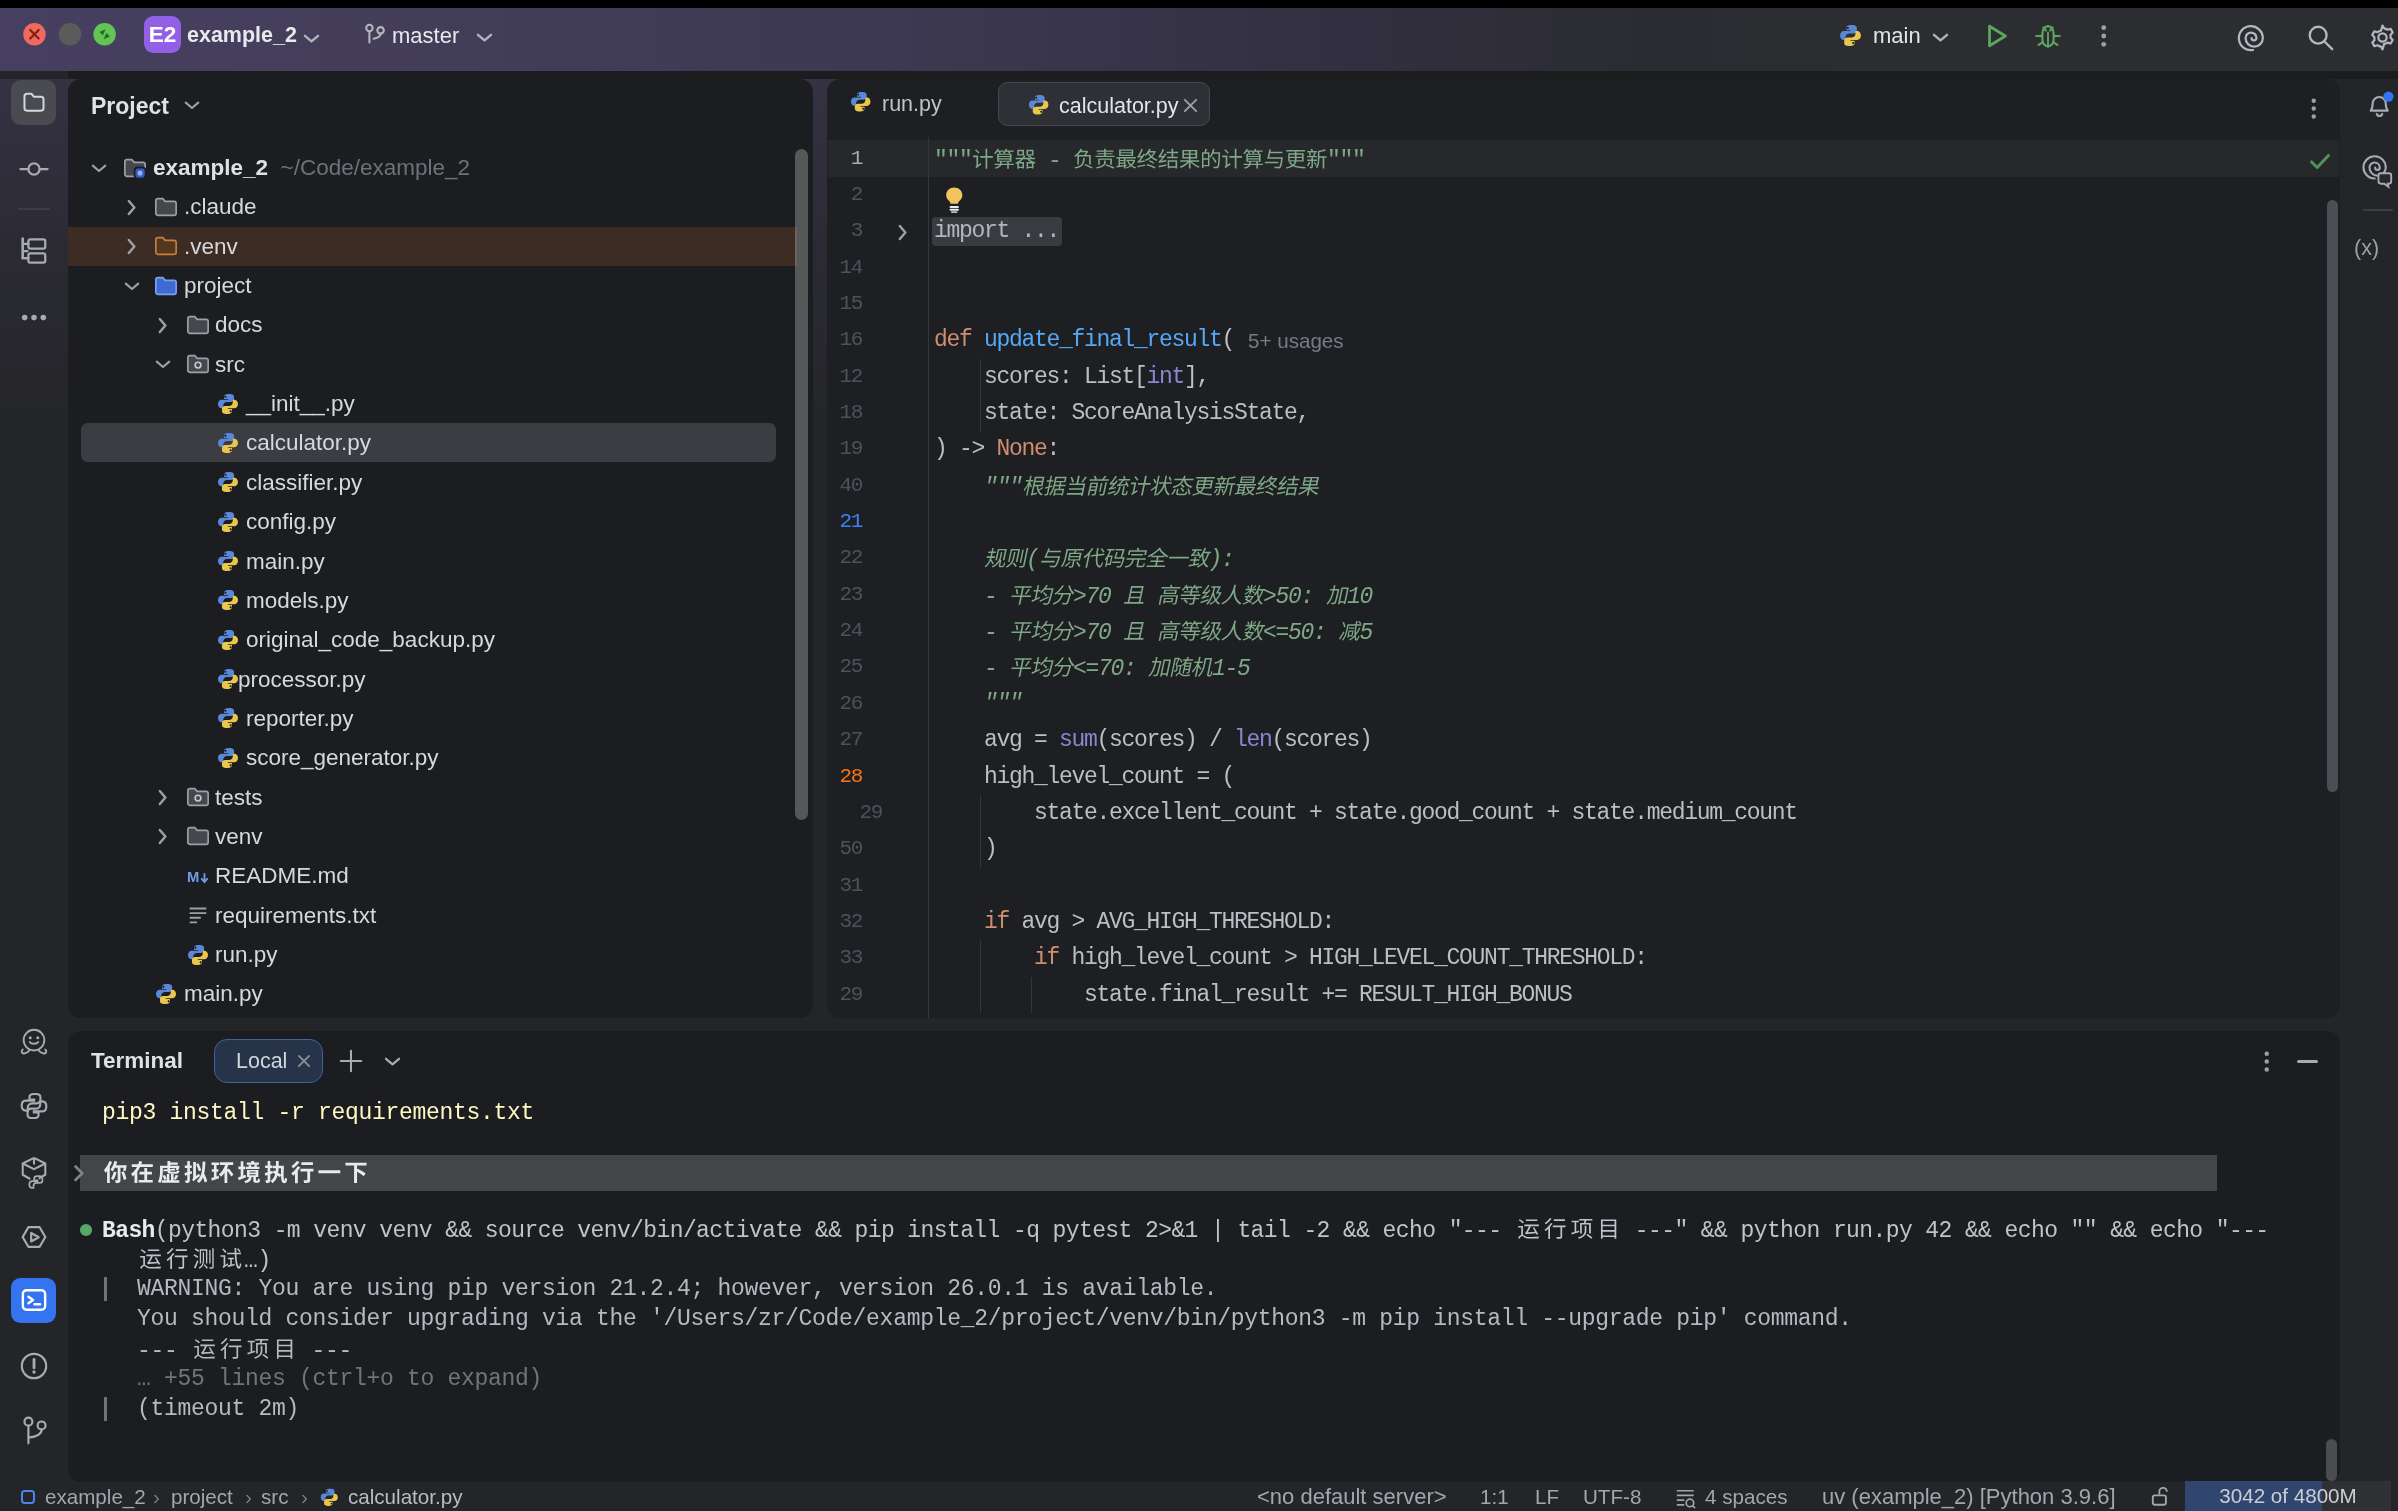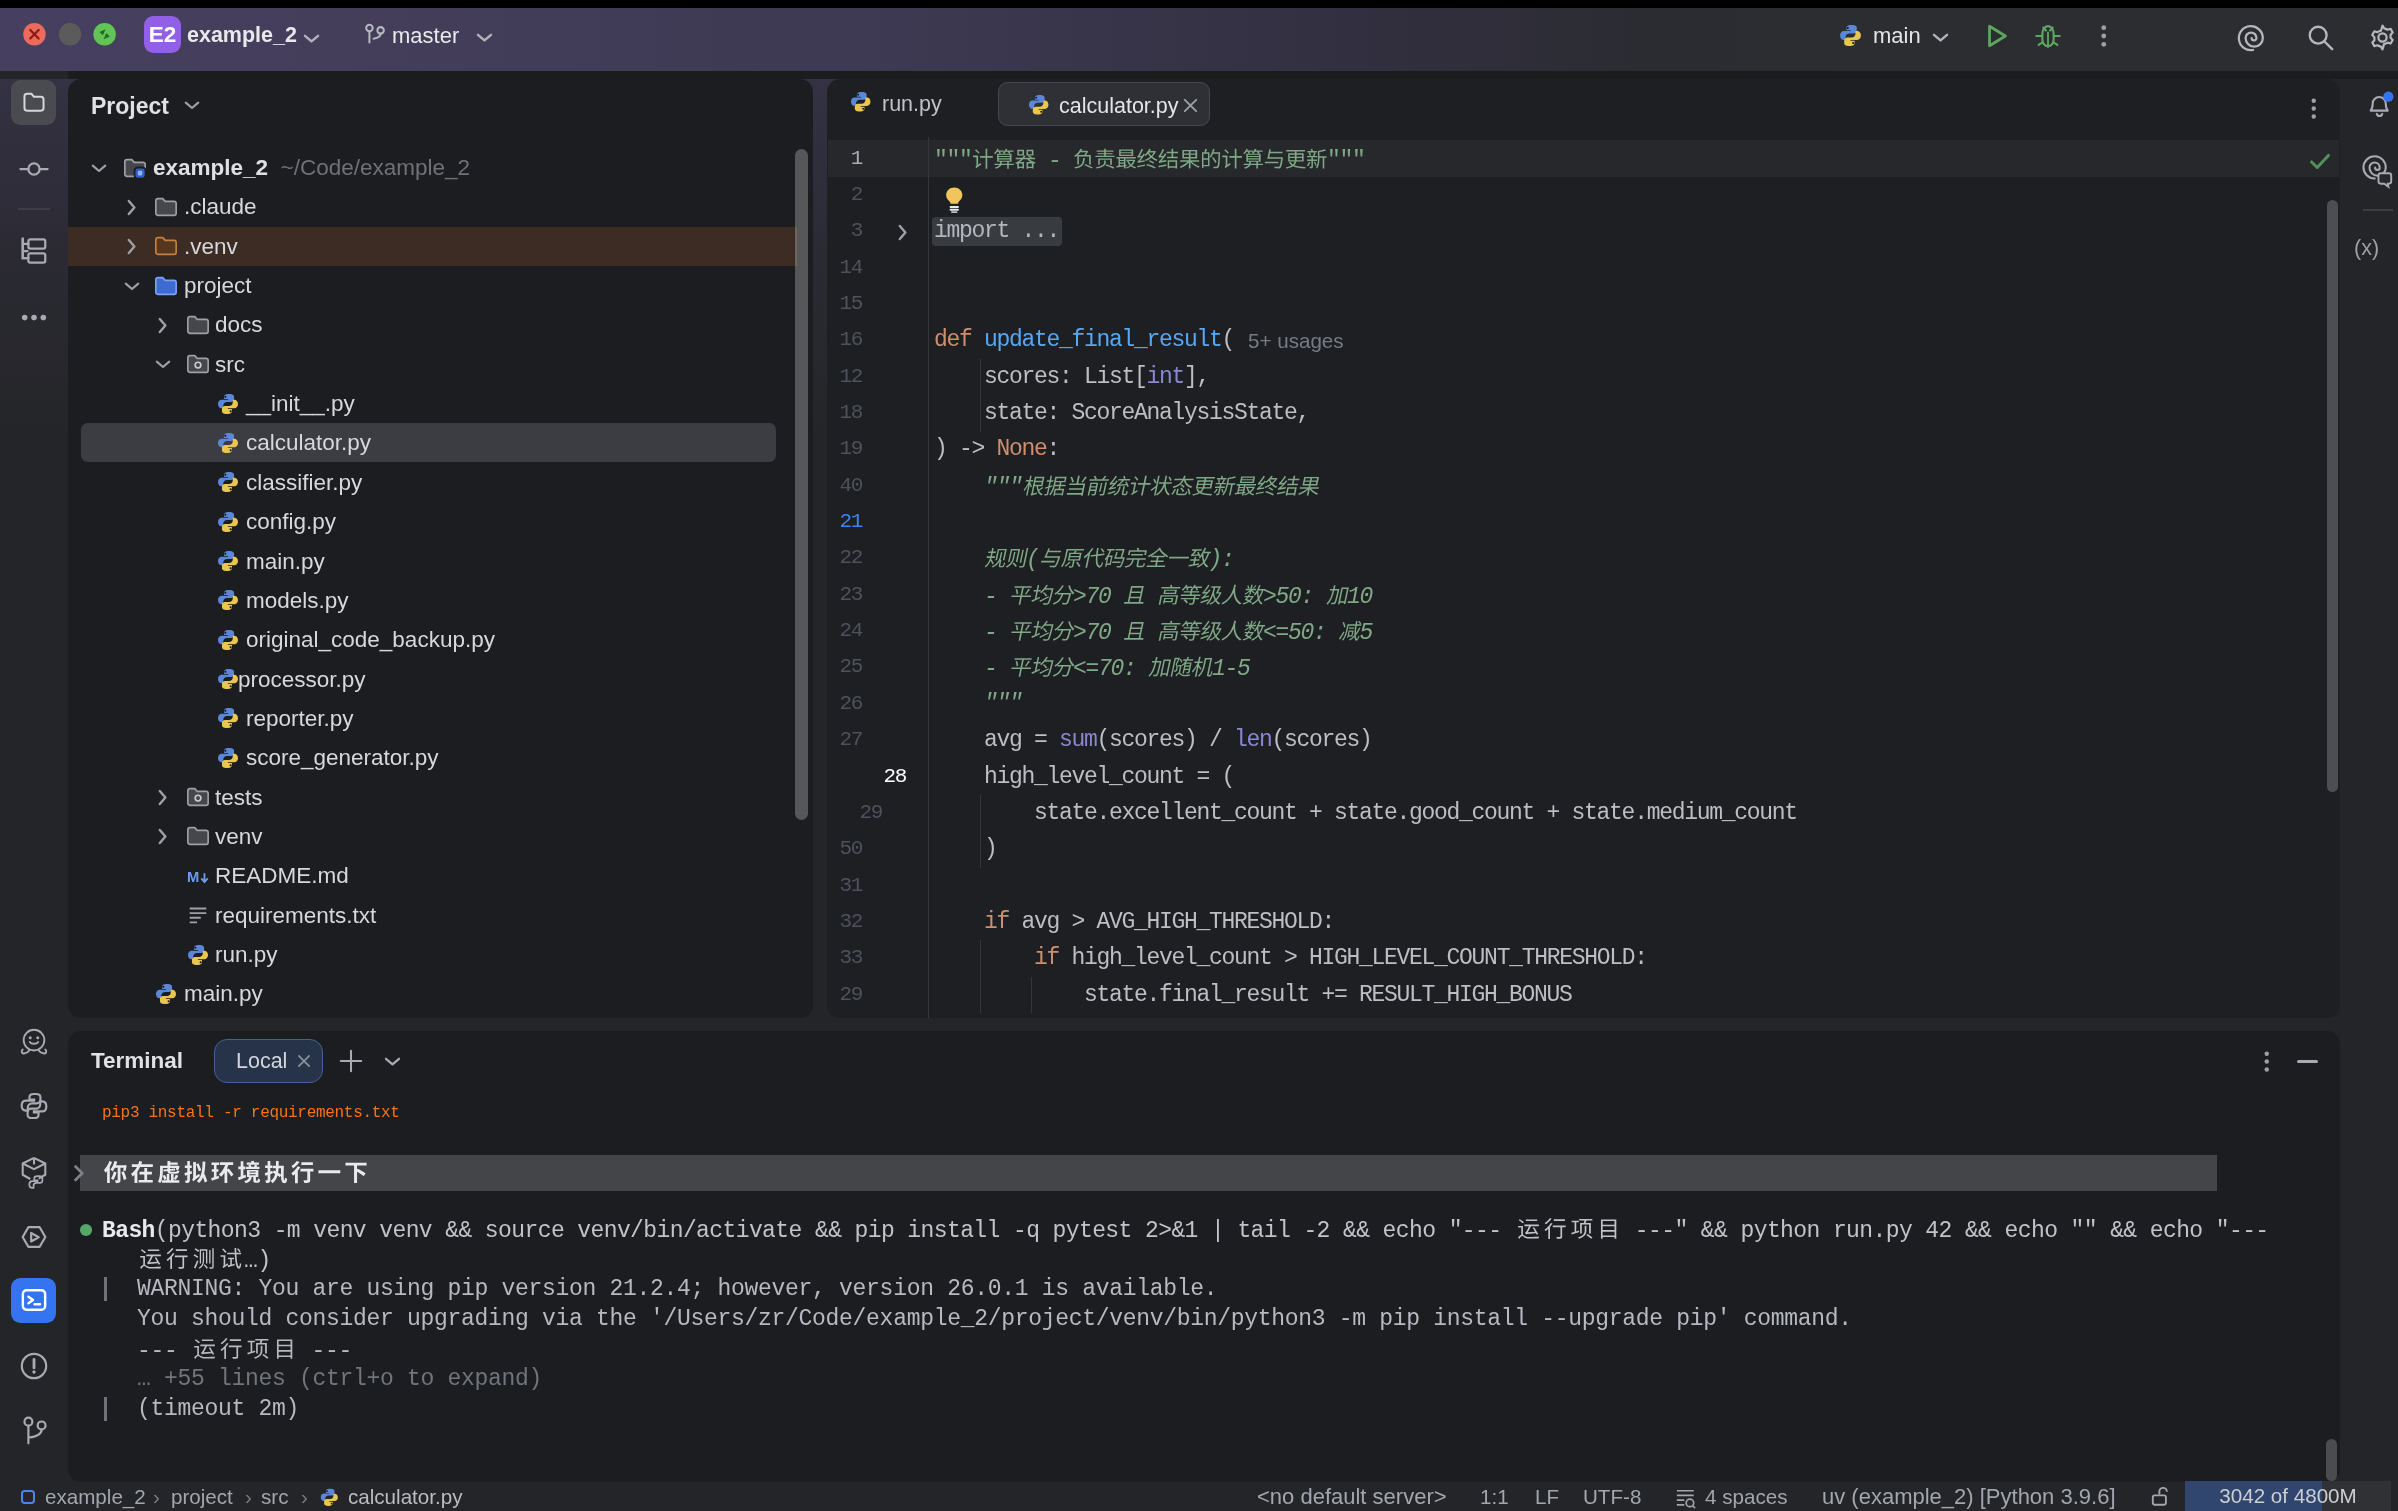--- a/index.html
+++ b/index.html
@@ -340,21 +340,21 @@
 <div class="lnum" style="left:750px;top:395px;color:#4D525A">18</div>
 <div class="lnum" style="left:750px;top:431px;color:#4D525A">19</div>
 <div class="lnum" style="left:750px;top:468px;color:#4D525A">40</div>
 <div class="lnum" style="left:750px;top:504px;color:#3b82f6">21</div>
 <div class="lnum" style="left:750px;top:540px;color:#4D525A">22</div>
 <div class="lnum" style="left:750px;top:577px;color:#4D525A">23</div>
 <div class="lnum" style="left:750px;top:613px;color:#4D525A">24</div>
 <div class="lnum" style="left:750px;top:649px;color:#4D525A">25</div>
 <div class="lnum" style="left:750px;top:686px;color:#4D525A">26</div>
 <div class="lnum" style="left:750px;top:722px;color:#4D525A">27</div>
-<div class="lnum" style="left:794px;top:759px;color:#ffffff">28</div>
+<div class="lnum" style="left:750px;top:759px;color:#f97316">28</div>
 <div class="lnum" style="left:770px;top:795px;color:#4D525A">29</div>
 <div class="lnum" style="left:750px;top:831px;color:#4D525A">50</div>
 <div class="lnum" style="left:750px;top:868px;color:#4D525A">31</div>
 <div class="lnum" style="left:750px;top:904px;color:#4D525A">32</div>
 <div class="lnum" style="left:750px;top:940px;color:#4D525A">33</div>
 <div class="lnum" style="left:750px;top:977px;color:#4D525A">29</div>
 <svg style="left:897px;top:224px" width="11.2" height="17" viewBox="0 0 12 18">
     <path d="M3 2l6 7-6 7" stroke="#9DA1A7" stroke-width="2.6" fill="none" stroke-linecap="round" stroke-linejoin="round"></path>
   </svg>
 <svg style="left:943px;top:186px" width="22.5" height="27" viewBox="0 0 24 29">
@@ -432,21 +432,21 @@
   </svg>
 <svg style="left:384px;top:1056px" width="17" height="11.2" viewBox="0 0 18 12">
     <path d="M2 3l7 6 7-6" stroke="#A8ABB1" stroke-width="2.4" fill="none" stroke-linecap="round" stroke-linejoin="round"></path>
   </svg>
 <svg style="left:2263px;top:1050px" width="7.5" height="37" viewBox="0 0 8 40">
     <circle cx="4" cy="4" r="2.4" fill="#9DA1A7"></circle>
     <circle cx="4" cy="12.5" r="2.4" fill="#9DA1A7"></circle>
     <circle cx="4" cy="21.0" r="2.4" fill="#9DA1A7"></circle>
   </svg>
 <div class="abs" style="left:2297px;top:1060px;width:20.6px;height:2.8px;background:#A8ABB1;border-radius:1.9px"></div>
-<div class="tl" style="left:102px;top:1098px;color:#f97316;font-size:16px;letter-spacing:-0.3px">pip3 install -r requirements.txt</div>
+<div class="tl" style="left:102px;top:1098px;color:#fef9c3;font-size:23px;letter-spacing:-0.3px">pip3 install -r requirements.txt</div>
 <div class="abs" style="left:80px;top:1155px;width:2137px;height:36px;background:#434548"></div>
 <svg style="left:71px;top:1162px" width="15" height="22.5" viewBox="0 0 16 24">
     <path d="M4 4l8 8-8 8" stroke="#7E8288" stroke-width="3" fill="none" stroke-linejoin="round"></path>
   </svg>
 <div class="tl" style="left:102px;top:1158px;color:#E8EAEC"><svg style="position:relative;display:inline-block;vertical-align:-6px" width="268" height="29" viewBox="0 0 286 31">
       <path d="M12.3 14.5C11.8 17.3 10.7 20.1 9.3 21.9C10.0 22.3 11.3 23.1 11.8 23.6C13.3 21.5 14.6 18.3 15.3 15.1ZM20.4 15.1C21.6 17.7 22.7 21.2 23.0 23.5L25.9 22.5C25.5 20.2 24.4 16.8 23.1 14.2ZM13.0 3.3C12.2 6.8 10.7 10.3 8.7 12.4C9.4 12.9 10.7 13.9 11.2 14.4C12.0 13.3 12.8 12.0 13.6 10.5H16.5V23.4C16.5 23.8 16.4 23.9 16.1 23.9C15.7 23.9 14.6 23.9 13.6 23.8C14.0 24.7 14.5 26.0 14.6 26.9C16.2 26.9 17.5 26.8 18.3 26.3C19.3 25.8 19.5 24.9 19.5 23.5V10.5H22.9C22.7 11.6 22.6 12.7 22.5 13.5L25.0 13.9C25.4 12.4 25.8 10.1 26.1 8.0L24.0 7.6L23.5 7.7H14.8C15.3 6.5 15.7 5.2 16.0 4.0ZM7.7 3.3C6.4 6.9 4.2 10.5 1.9 12.8C2.4 13.5 3.2 15.2 3.5 15.9C4.1 15.3 4.7 14.6 5.2 13.9V26.8H8.1V9.4C9.0 7.7 9.8 5.9 10.5 4.2ZM39.6 3.2C39.3 4.3 38.9 5.5 38.5 6.7H31.6V9.6H37.1C35.6 12.5 33.5 15.2 30.8 16.9C31.3 17.6 32.0 19.0 32.3 19.8C33.1 19.2 33.8 18.7 34.5 18.0V26.8H37.6V14.6C38.7 13.0 39.7 11.3 40.5 9.6H54.1V6.7H41.8C42.1 5.8 42.5 4.8 42.7 3.9ZM45.0 10.7V14.8H39.8V17.6H45.0V23.4H38.9V26.2H54.0V23.4H48.0V17.6H53.1V14.8H48.0V10.7ZM64.6 19.0C65.3 20.4 66.0 22.3 66.2 23.4L68.8 22.5C68.5 21.3 67.8 19.5 67.0 18.2ZM78.5 18.0C78.1 19.4 77.2 21.2 76.4 22.5L78.6 23.3C79.4 22.2 80.5 20.5 81.5 19.0ZM61.8 8.2V14.0C61.8 17.3 61.6 22.0 59.6 25.3C60.3 25.6 61.7 26.4 62.2 26.8C64.4 23.3 64.8 17.8 64.8 14.0V10.7H69.7V11.9L65.5 12.3L65.6 14.3L69.7 13.9C69.7 16.2 70.6 16.8 73.9 16.8C74.7 16.8 78.3 16.8 79.0 16.8C81.4 16.8 82.2 16.2 82.5 14.0C81.8 13.9 80.6 13.6 80.1 13.2C79.9 14.4 79.7 14.6 78.7 14.6C77.9 14.6 74.9 14.6 74.2 14.6C72.8 14.6 72.5 14.5 72.5 13.8V13.7L77.9 13.3L77.8 11.3L72.5 11.7V10.7H79.0C78.9 11.2 78.7 11.8 78.5 12.2L81.2 13.1C81.8 11.9 82.4 10.2 82.7 8.7L80.4 8.1L79.9 8.2H72.7V7.2H80.7V4.8H72.7V3.2H69.7V8.2ZM73.5 17.2V23.9H71.8V17.2H69.0V23.9H63.7V26.5H82.4V23.9H76.3V17.2ZM100.3 6.6C101.5 9.0 102.8 12.2 103.2 14.2L105.9 13.0C105.4 11.0 104.0 7.9 102.8 5.5ZM90.9 3.2V8.0H88.3V10.7H90.9V15.3L87.9 16.0L88.5 18.9L90.9 18.2V23.6C90.9 23.9 90.8 24.0 90.5 24.0C90.2 24.0 89.4 24.0 88.4 24.0C88.8 24.8 89.1 26.0 89.2 26.8C90.8 26.8 91.9 26.7 92.7 26.2C93.4 25.7 93.7 25.0 93.7 23.6V17.4L96.0 16.7L95.6 14.0L93.7 14.5V10.7H95.7V8.0H93.7V3.2ZM107.3 3.8C107.1 13.5 106.1 20.7 101.1 24.6C101.8 25.1 103.1 26.3 103.5 26.8C105.4 25.2 106.8 23.1 107.7 20.7C108.5 22.7 109.2 24.8 109.5 26.2L112.3 24.9C111.8 22.7 110.4 19.3 109.0 16.5C109.8 12.9 110.1 8.7 110.3 3.9ZM97.5 25.1V25.1L97.5 25.1C98.0 24.4 98.9 23.5 104.6 19.3C104.3 18.8 103.7 17.7 103.5 16.9L100.2 19.3V4.3H97.2V20.2C97.2 21.6 96.5 22.5 96.0 23.0C96.4 23.4 97.2 24.5 97.5 25.1ZM116.5 21.4 117.2 24.2C119.5 23.5 122.3 22.6 124.9 21.7L124.5 19.0L122.2 19.7V14.7H124.2V11.9H122.2V7.4H124.8V4.7H116.8V7.4H119.4V11.9H117.1V14.7H119.4V20.6ZM125.7 4.6V7.4H131.5C129.9 11.5 127.5 15.3 124.6 17.7C125.3 18.3 126.5 19.5 127.0 20.1C128.3 18.9 129.5 17.4 130.7 15.7V26.8H133.7V13.7C135.2 15.7 137.0 18.1 137.7 19.7L140.3 17.8C139.3 16.0 137.0 13.2 135.2 11.2L133.7 12.3V10.2C134.1 9.3 134.5 8.4 134.8 7.4H140.0V4.6ZM157.5 17.4H164.0V18.4H157.5ZM157.5 14.5H164.0V15.6H157.5ZM163.1 7.2C162.9 7.8 162.6 8.6 162.3 9.3H159.5C159.3 8.7 159.0 7.8 158.7 7.2L156.2 7.7C156.4 8.2 156.7 8.8 156.8 9.3H153.7V11.8H168.1V9.3H165.0L165.8 7.7ZM159.0 3.5 159.4 4.7H154.5V7.2H167.5V4.7H162.5C162.3 4.2 162.1 3.5 161.9 3.0ZM154.7 12.7V20.3H156.8C156.5 22.6 155.5 23.8 151.7 24.6C152.2 25.1 152.9 26.2 153.2 26.9C158.0 25.8 159.2 23.7 159.7 20.3H161.5V23.4C161.5 24.9 161.7 25.5 162.2 25.9C162.6 26.3 163.5 26.5 164.1 26.5C164.5 26.5 165.3 26.5 165.7 26.5C166.2 26.5 166.9 26.4 167.3 26.3C167.8 26.1 168.1 25.8 168.4 25.3C168.6 24.9 168.7 23.9 168.7 22.9C168.0 22.7 166.9 22.2 166.4 21.7C166.4 22.6 166.4 23.3 166.3 23.6C166.3 23.9 166.2 24.1 166.0 24.1C165.9 24.2 165.7 24.2 165.5 24.2C165.3 24.2 165.0 24.2 164.8 24.2C164.6 24.2 164.5 24.1 164.4 24.1C164.3 24.0 164.3 23.8 164.3 23.5V20.3H166.9V12.7ZM145.0 20.8 146.0 23.9C148.3 23.0 151.2 21.9 153.8 20.7L153.2 18.0L150.9 18.8V12.1H153.0V9.2H150.9V3.5H148.0V9.2H145.5V12.1H148.0V19.9C146.9 20.2 145.9 20.5 145.0 20.8ZM185.7 3.2C185.7 4.9 185.7 6.6 185.7 8.2H182.4V10.9H185.6C185.6 12.1 185.5 13.2 185.4 14.2L183.6 13.3L182.1 15.1L181.9 13.7L179.7 14.4V10.8H181.9V8.0H179.7V3.2H176.8V8.0H174.1V10.8H176.8V15.3C175.6 15.6 174.6 15.9 173.7 16.1L174.4 19.0L176.8 18.2V23.5C176.8 23.8 176.7 23.9 176.4 23.9C176.1 23.9 175.2 23.9 174.3 23.9C174.7 24.7 175.0 26.0 175.1 26.8C176.7 26.8 177.9 26.7 178.6 26.2C179.4 25.7 179.7 24.9 179.7 23.5V17.3L182.3 16.4L182.2 15.5L184.8 17.1C184.1 20.3 182.6 22.8 180.0 24.5C180.7 25.1 181.8 26.4 182.1 27.0C184.9 24.9 186.4 22.2 187.4 18.8C188.3 19.4 189.2 20.0 189.8 20.5L191.1 18.8C191.2 23.9 191.9 26.9 194.5 26.9C196.5 26.9 197.4 25.9 197.7 22.2C197.0 22.0 195.8 21.4 195.3 20.8C195.2 23.1 195.0 24.0 194.7 24.0C193.7 24.0 193.8 17.9 194.2 8.2H188.6C188.6 6.6 188.6 4.9 188.6 3.2ZM191.1 10.9C191.1 13.4 191.0 15.7 191.0 17.7C190.2 17.1 189.2 16.4 188.0 15.8C188.3 14.3 188.4 12.7 188.5 10.9ZM212.9 4.6V7.5H225.2V4.6ZM208.0 3.2C206.8 4.9 204.3 7.2 202.3 8.6C202.8 9.2 203.6 10.4 203.9 11.1C206.4 9.4 209.1 6.8 210.9 4.4ZM211.8 11.6V14.5H219.2V23.3C219.2 23.7 219.1 23.8 218.6 23.8C218.2 23.8 216.5 23.8 215.1 23.7C215.5 24.6 215.9 25.9 216.0 26.8C218.2 26.8 219.8 26.7 220.9 26.3C222.0 25.8 222.3 25.0 222.3 23.4V14.5H225.8V11.6ZM209.0 8.7C207.3 11.5 204.5 14.5 202.0 16.3C202.6 16.9 203.6 18.2 204.0 18.9C204.7 18.3 205.4 17.7 206.1 17.0V26.9H209.1V13.6C210.1 12.4 211.1 11.1 211.8 9.8ZM231.1 13.1V16.4H254.5V13.1ZM260.0 5.0V8.1H269.2V26.8H272.4V14.7C275.0 16.2 277.9 18.0 279.3 19.4L281.6 16.6C279.6 15.0 275.7 12.8 273.0 11.5L272.4 12.1V8.1H282.6V5.0Z" fill="#E8EAEC"></path>
     </svg></div>
 <svg style="left:79px;top:1223px" width="14" height="14" viewBox="0 0 15 15">
     <circle cx="7.5" cy="7.5" r="6.5" fill="#55A868"></circle>
   </svg>

